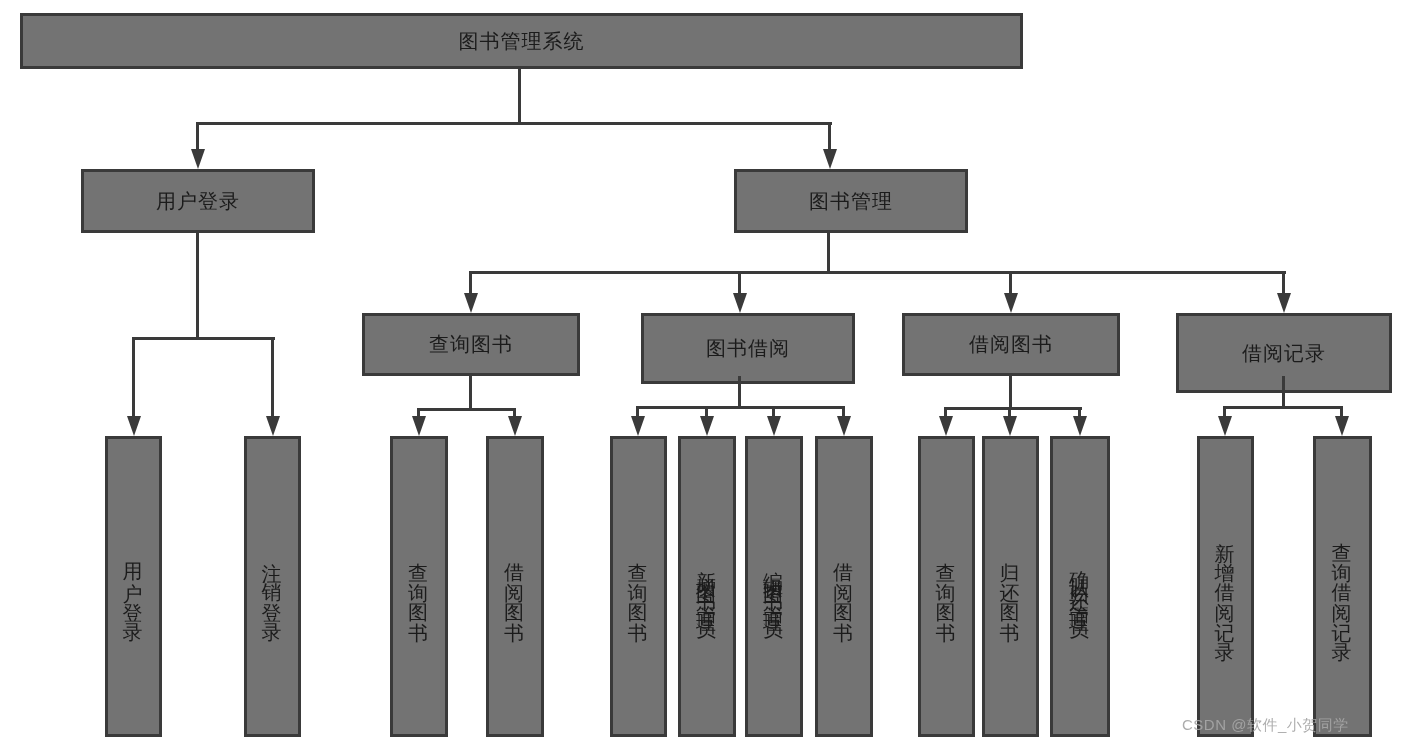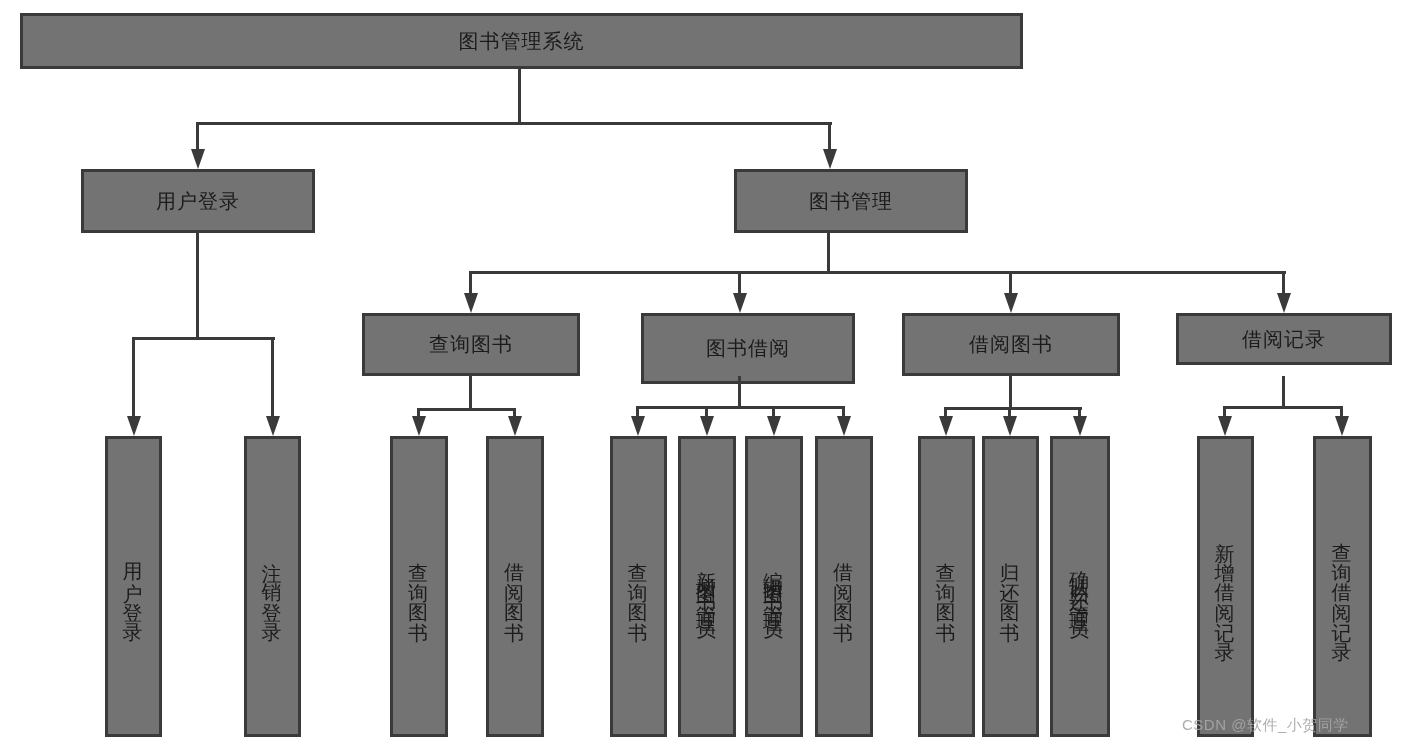--- a/index.html
+++ b/index.html
@@ -101,21 +101,21 @@
 
   <div class="node" style="left:362px; top:313px; width:218px; height:63px;">
     <span>查询图书</span>
   </div>
   <div class="node" style="left:633px; top:313px; width:214px; height:71px;margin-left:8px;">
     <span>图书借阅</span>
   </div>
   <div class="node" style="left:902px; top:313px; width:218px; height:63px;">
     <span>借阅图书</span>
   </div>
-  <div class="node" style="left:1176px; top:313px; width:216px; height:52px;">
+  <div class="node" style="left:1176px; top:313px; width:216px; height:80px;">
     <span>借阅记录</span>
   </div>
 
   <div class="line" style="left:469px; top:376px; width:3px; height:32px;"></div>
   <div class="line" style="left:417px; top:408px; width:99px; height:3px;"></div>
   <div class="line" style="left:417px; top:408px; width:3px; height:9px;"></div>
   <div class="arrow" style="left:412px; top:416px;"></div>
   <div class="line" style="left:513px; top:408px; width:3px; height:9px;"></div>
   <div class="arrow" style="left:508px; top:416px;"></div>
 

